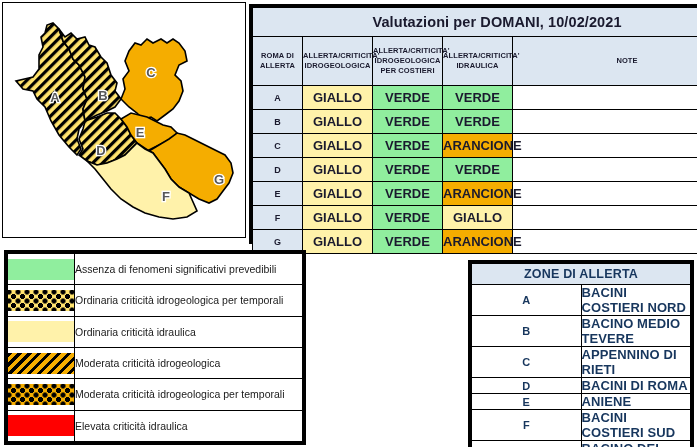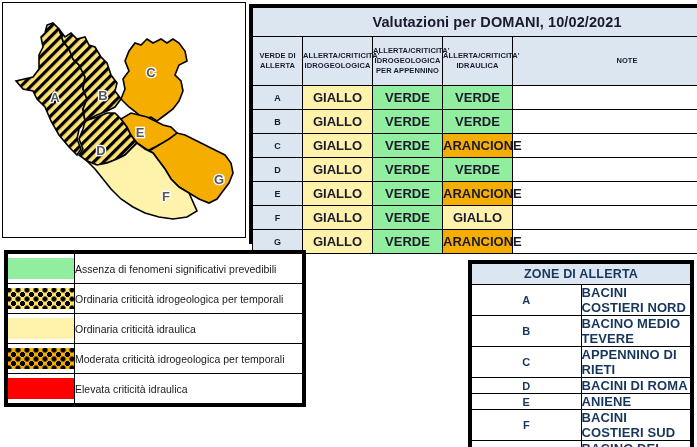--- a/index.html
+++ b/index.html
@@ -94,21 +94,21 @@
   }
   .vnote { background: #ffffff; }
   .c-giallo   { background: #fff2aa; }
   .c-verde    { background: #90ee9e; }
   .c-arancione{ background: #f5ad00; }
 
   
   #legend-panel {
     position: absolute;
     left: 4px; top: 250px;
-    width: 302px; height: 157px;
+    width: 302px; height: 195px;
     border: 3px solid #000;
     box-sizing: border-box;
     background: #fff;
   }
   table.legend {
     border-collapse: collapse;
     width: 100%;
     table-layout: fixed;
     height: 100%;
   }
@@ -269,31 +269,31 @@
           <col style="width:70px">
         <col style="width:70px">
           <col>
       </colgroup>
       <tbody>
         <tr>
           <td class="vtitle" colspan="5">Valutazioni per DOMANI, 10/02/2021</td>
         </tr>
         <tr>
           <td class="vhead">
-            <span>VERDE DI</span><br>
+            <span>ROMA DI</span><br>
             <span>ALLERTA</span>
           </td>
           <td class="vhead">
             <span>ALLERTA/CRITICITA'</span><br>
             <span>IDROGEOLOGICA</span>
           </td>
           <td class="vhead">
             <span>ALLERTA/CRITICITA'</span><br>
             <span>IDROGEOLOGICA</span><br>
-            <span>PER APPENNINO</span>
+            <span>PER COSTIERI</span>
           </td>
           <td class="vhead">
             <span>ALLERTA/CRITICITA'</span><br>
             <span>IDRAULICA</span>
           </td>
           <td class="vhead">NOTE</td>
         </tr>
 
         <tr>
           <td class="vzone">A</td>
@@ -365,20 +365,26 @@
         <td class="legend-text">Ordinaria criticità idrogeologica per temporali</td>
       </tr>
       <tr>
         <td class="sw">
             <span class="swatch p-gialloful"></span>
           </td>
         <td class="legend-text">Ordinaria criticità idraulica</td>
       </tr>
       <tr>
         <td class="sw">
+            <span class="swatch p-aranc-diag"></span>
+          </td>
+        <td class="legend-text">Moderata criticità idrogeologica</td>
+      </tr>
+      <tr>
+        <td class="sw">
             <span class="swatch p-aranc-dot"></span>
           </td>
         <td class="legend-text">Moderata criticità idrogeologica per temporali</td>
       </tr>
       <tr>
         <td class="sw">
             <span class="swatch p-rossoful"></span>
           </td>
         <td class="legend-text">Elevata criticità idraulica</td>
       </tr>

